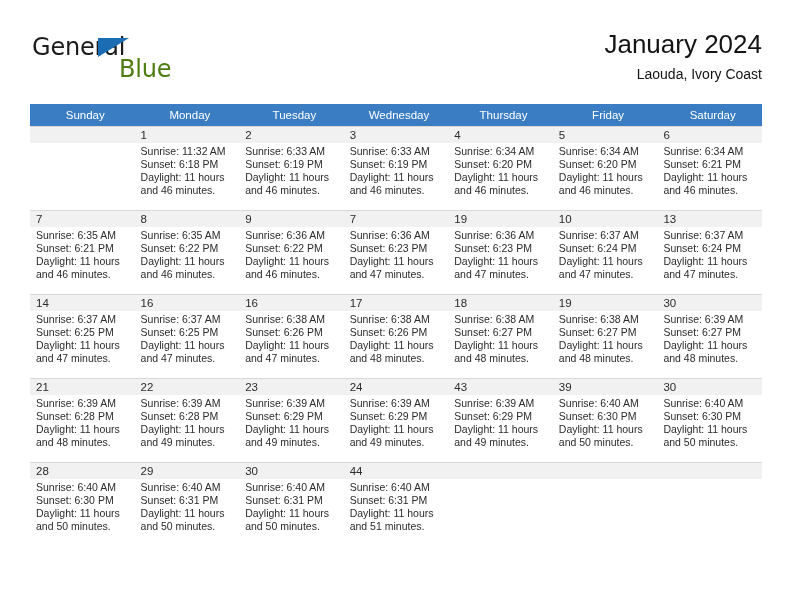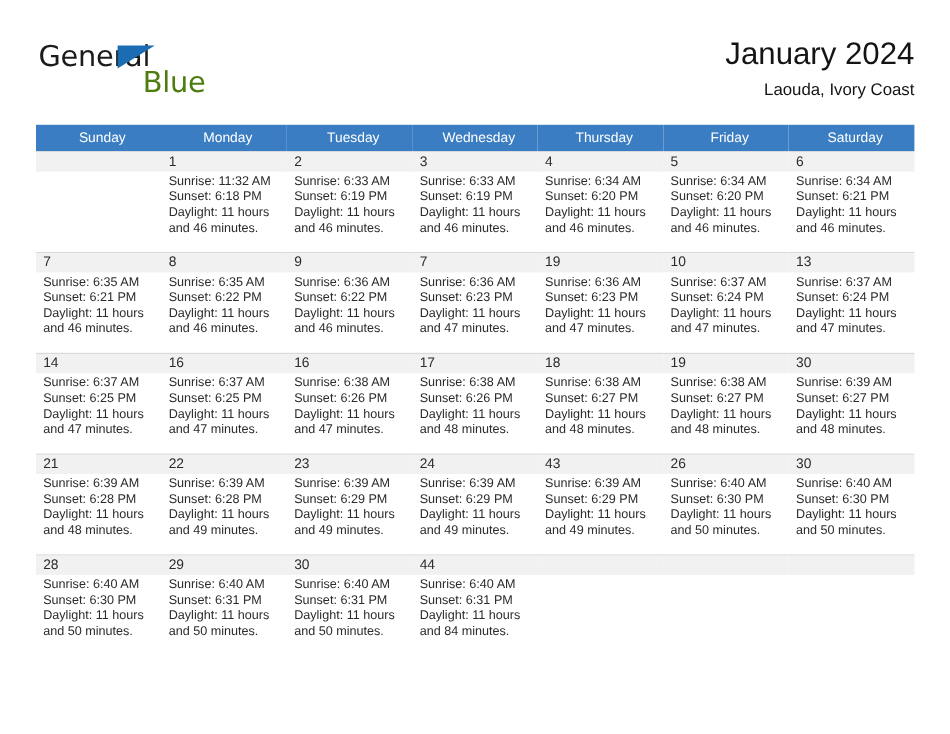--- a/index.html
+++ b/index.html
@@ -457,21 +457,21 @@
               <div class="detail">
                 <div>Sunrise: 6:39 AM</div>
                 <div>Sunset: 6:29 PM</div>
                 <div>Daylight: 11 hours</div>
                 <div>and 49 minutes.</div>
               </div>
             </div>
           </td>
           <td>
             <div class="cell has-date">
-              <div class="daynum-strip">26</div>
+              <div class="daynum-strip">39</div>
               <div class="detail">
                 <div>Sunrise: 6:40 AM</div>
                 <div>Sunset: 6:30 PM</div>
                 <div>Daylight: 11 hours</div>
                 <div>and 50 minutes.</div>
               </div>
             </div>
           </td>
           <td>
             <div class="cell has-date">
@@ -519,21 +519,21 @@
               </div>
             </div>
           </td>
           <td>
             <div class="cell has-date">
               <div class="daynum-strip">44</div>
               <div class="detail">
                 <div>Sunrise: 6:40 AM</div>
                 <div>Sunset: 6:31 PM</div>
                 <div>Daylight: 11 hours</div>
-                <div>and 84 minutes.</div>
+                <div>and 51 minutes.</div>
               </div>
             </div>
           </td>
           <td>
             <div class="cell empty">
               <div class="daynum-strip"></div>
             </div>
           </td>
           <td>
             <div class="cell empty">

